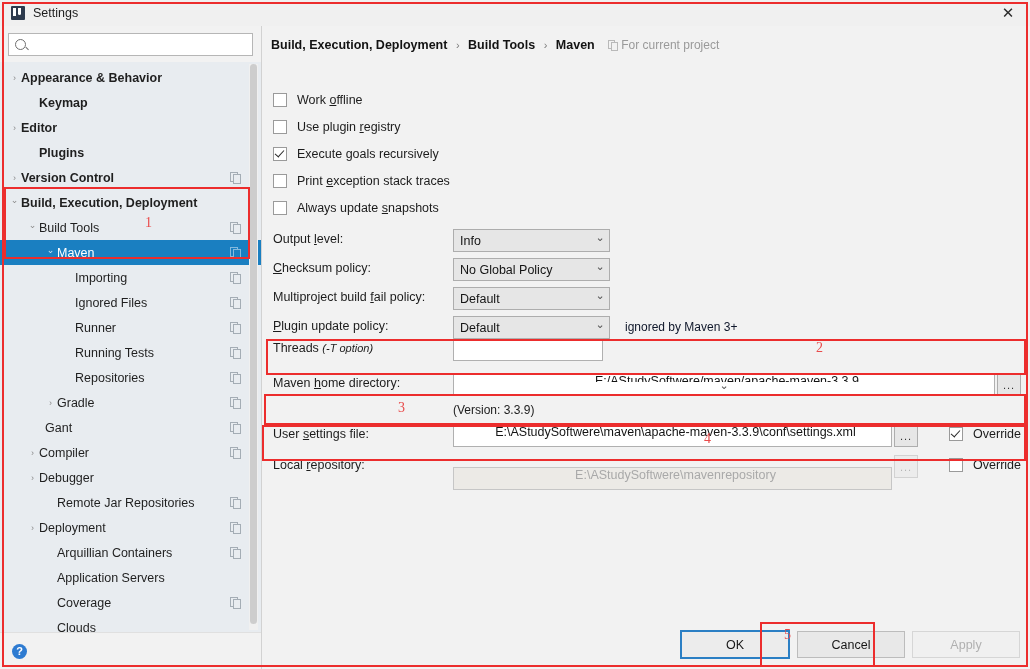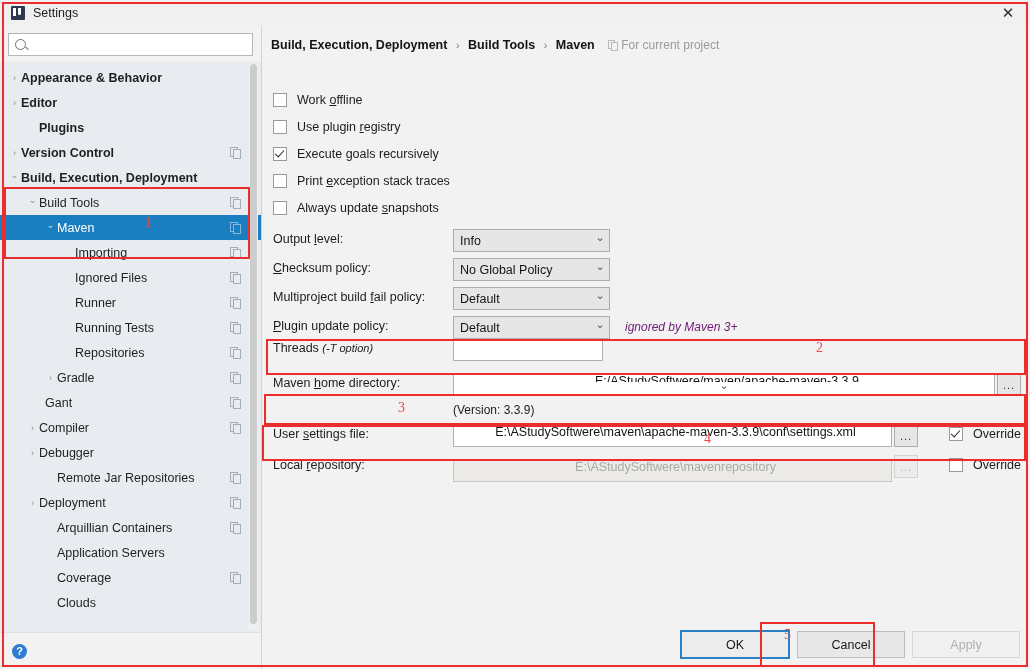--- a/index.html
+++ b/index.html
@@ -81,21 +81,21 @@
   .cbrow .txt{margin-left:10px;font-size:12.5px;color:#1c1c1c;}
   .u{text-decoration:underline;}
 
   .frow{position:absolute;left:11px;right:0;height:22px;}
   .flabel{position:absolute;left:0;top:3px;font-size:12.5px;color:#1c1c1c;white-space:nowrap;}
   .combo{position:absolute;left:180px;width:155px;height:21px;background:#e6e6e6;border:1px solid #adadad;
          display:flex;align-items:center;cursor:pointer;}
   .combo .cval{margin-left:6px;font-size:12.5px;color:#141414;flex:1;white-space:nowrap;overflow:hidden;}
   .chev{width:18px;text-align:center;font-size:11px;color:#555;}
   .chev:after{content:"\2304";position:relative;top:-3px;}
-  .hintnote{position:absolute;left:352px;top:4px;font-size:12px;color:#701a75;white-space:nowrap;font-style:italic;}
+  .hintnote{position:absolute;left:352px;top:4px;font-size:12px;color:#0f172a;white-space:nowrap;}
 
   .txtfield{position:absolute;height:21px;background:#fff;border:1px solid #b0b0b0;display:flex;align-items:center;flex-direction:column;}
   .txtfield .tv{margin-left:6px;font-size:12.5px;color:#141414;white-space:nowrap;overflow:hidden;flex:1;}
   .txtfield.disabled{background:#eceae6;border-color:#c6c6c6;}
   .txtfield.disabled .tv{color:#a9a9a9;}
   .ellip{width:22px;height:21px;background:#e6e6e6;border:1px solid #adadad;display:flex;align-items:center;
          justify-content:center;font-size:11px;color:#333;cursor:pointer;letter-spacing:1px;}
   .ellip.disabled{color:#b5b5b5;background:#ececec;border-color:#d2d2d2;}
   .versionnote{position:absolute;font-size:12px;color:#1c1c1c;}
 
@@ -130,20 +130,24 @@
         <div id="searchbox">
           <span class="mag"></span>
           <input id="searchinput" type="text" placeholder="" style="">
         </div>
       </div>
       <div id="tree">
         <div id="tree-nodes">
             <div class="node bold" style="padding-left: 8px;">
               <span class="arrow right"></span>
               <span class="lbl">Appearance &amp; Behavior</span>
+            </div>
+            <div class="node bold" style="padding-left: 26px;">
+              <span class="arrow"></span>
+              <span class="lbl">Keymap</span>
             </div>
             <div class="node bold" style="padding-left: 8px;">
               <span class="arrow right"></span>
               <span class="lbl">Editor</span>
             </div>
             <div class="node bold" style="padding-left: 26px;">
               <span class="arrow"></span>
               <span class="lbl">Plugins</span>
             </div>
             <div class="node bold" style="padding-left: 8px;">
@@ -386,21 +390,21 @@
         </div>
         <div class="ellip" style="position:absolute;right:112px;top:0;">...</div>
         <div class="cbrow" style="position:absolute;left:auto;right:9px;top:3px;">
           <span class="cbox on"></span>
           <span class="txt">Override</span>
         </div>
       </div>
 
       <div class="frow" style="top:429px;">
         <div class="flabel"><span>Local </span><span class="u">r</span><span>epository:</span></div>
-        <div class="txtfield disabled" style="left:180px;right:138px;top:4px;">
+        <div class="txtfield disabled" style="left:180px;right:138px;top:12px;">
           <span class="tv">E:\AStudySoftwere\mavenrepository</span>
         </div>
         <div class="ellip disabled" style="position:absolute;right:112px;top:0;">...</div>
         <div class="cbrow" style="position:absolute;left:auto;right:9px;top:3px;">
           <span class="cbox"></span>
           <span class="txt">Override</span>
         </div>
       </div>
 
       <div id="btnbar">

